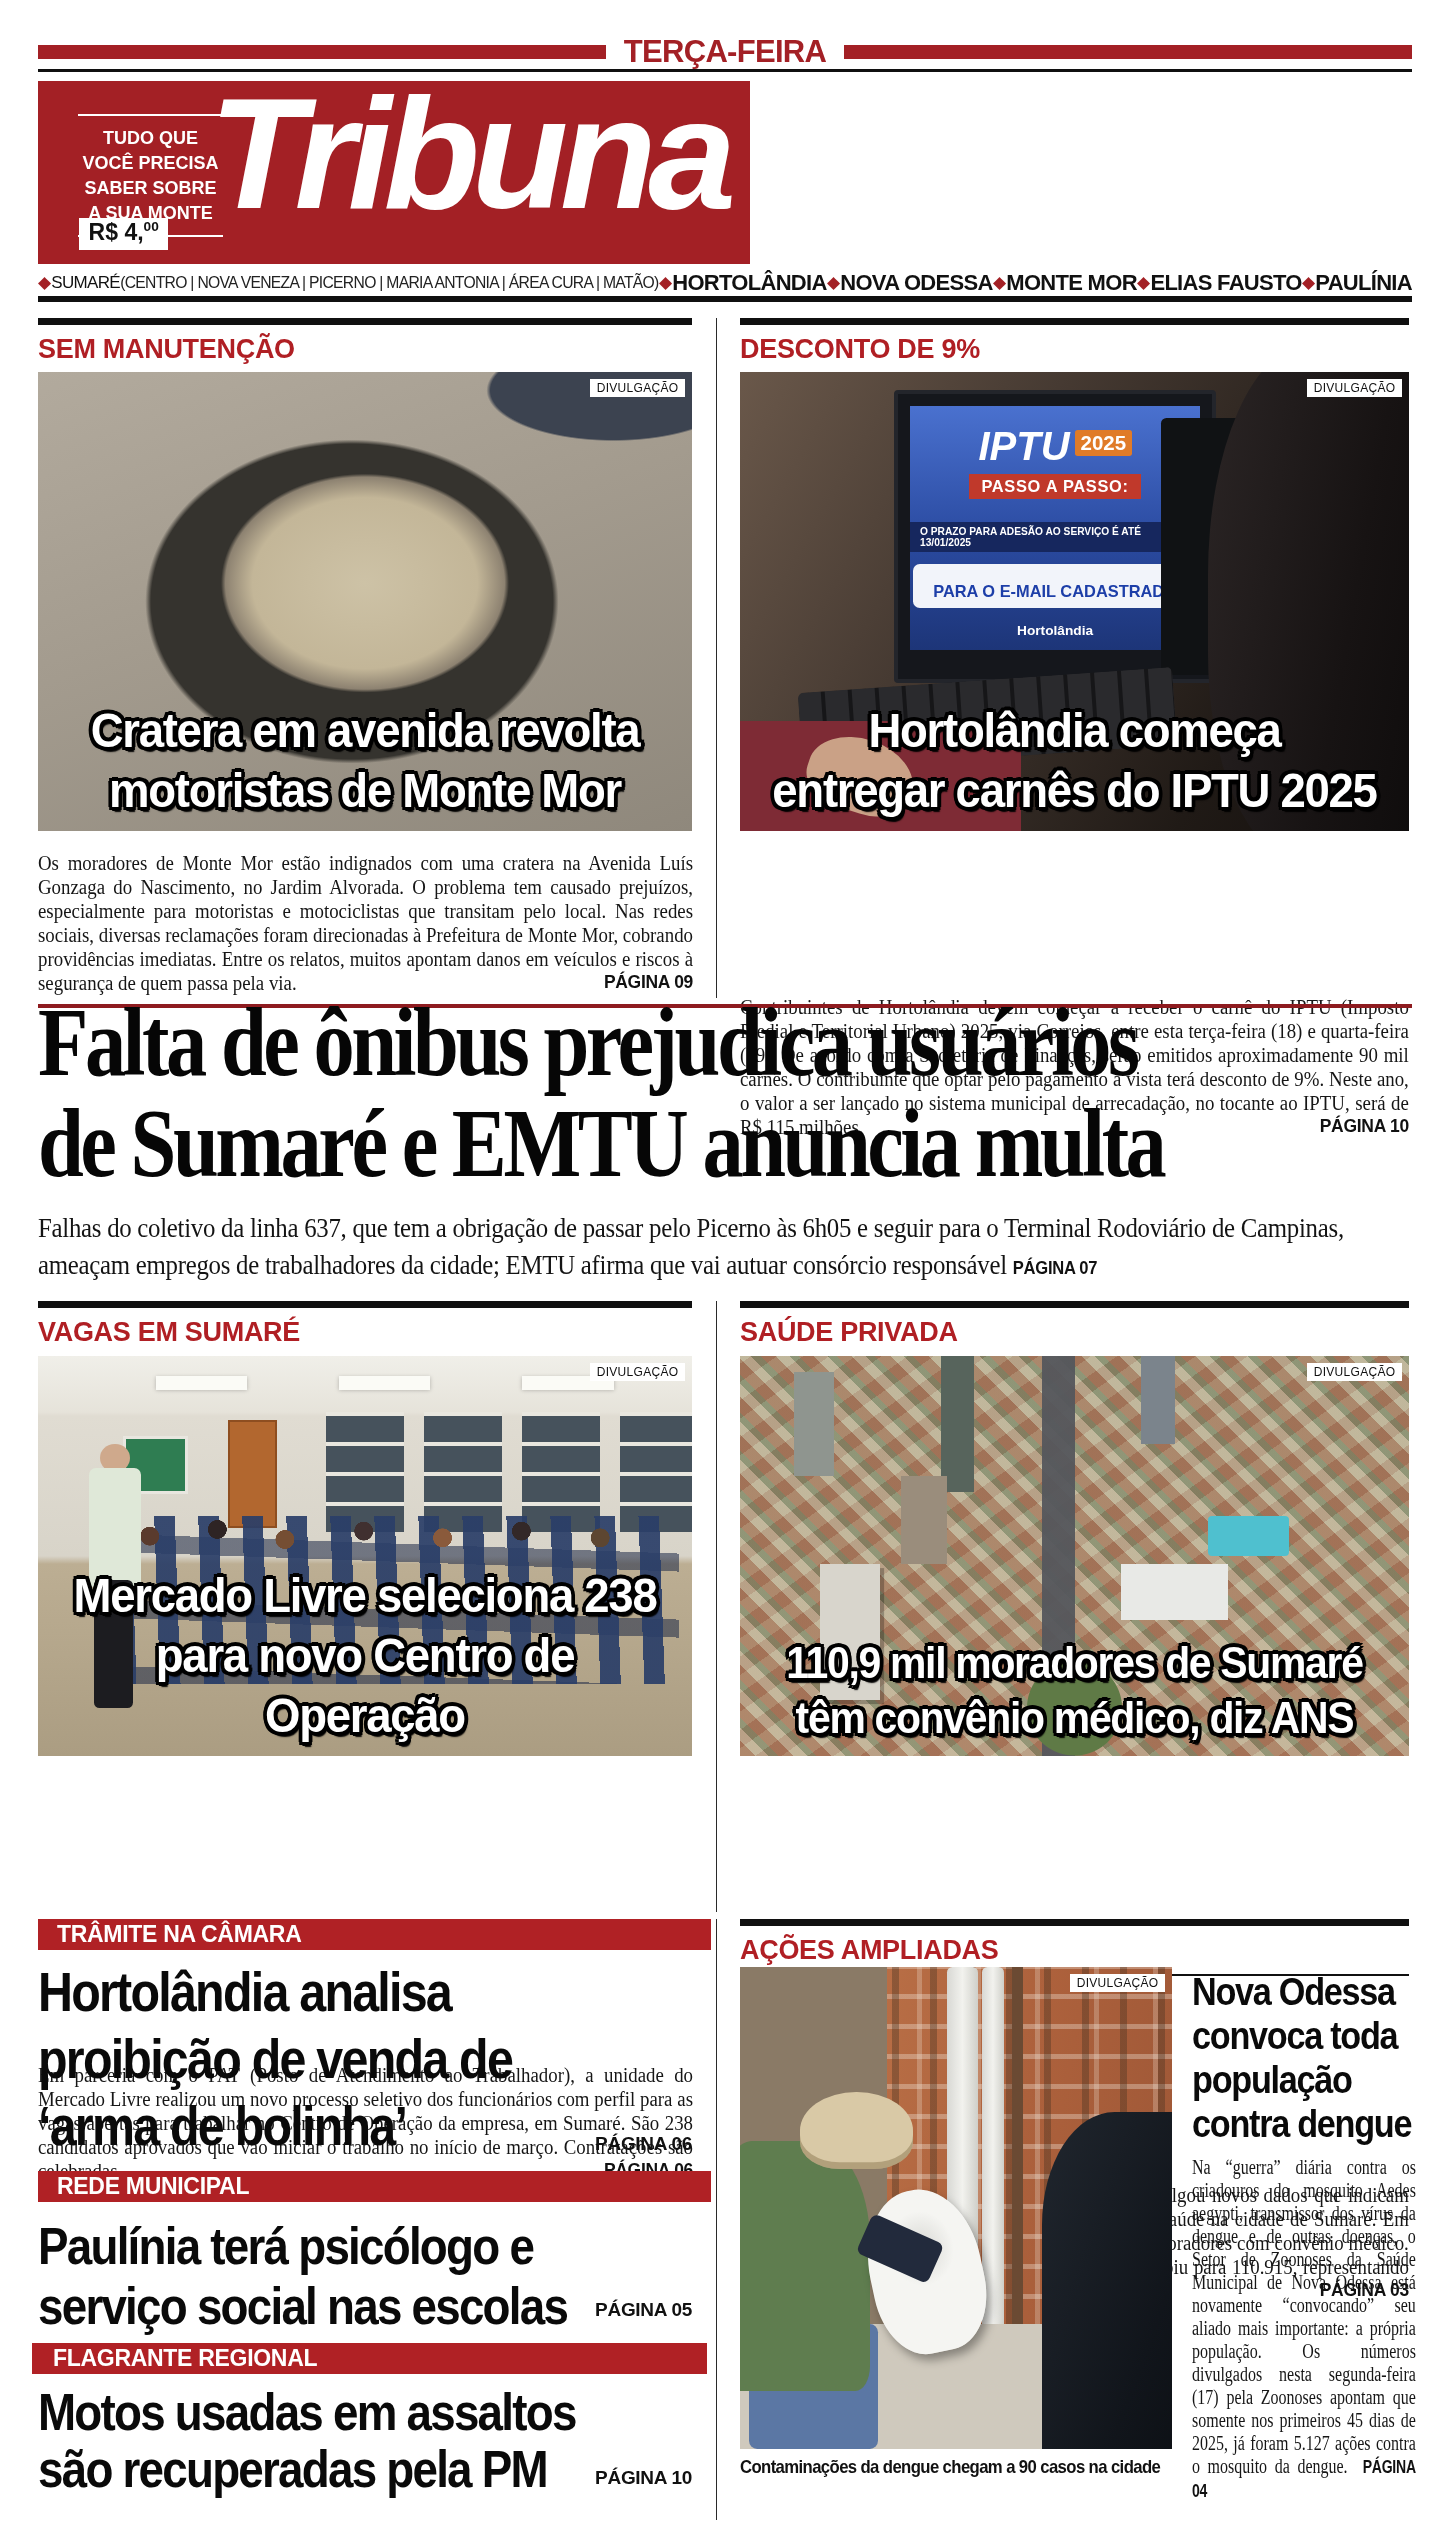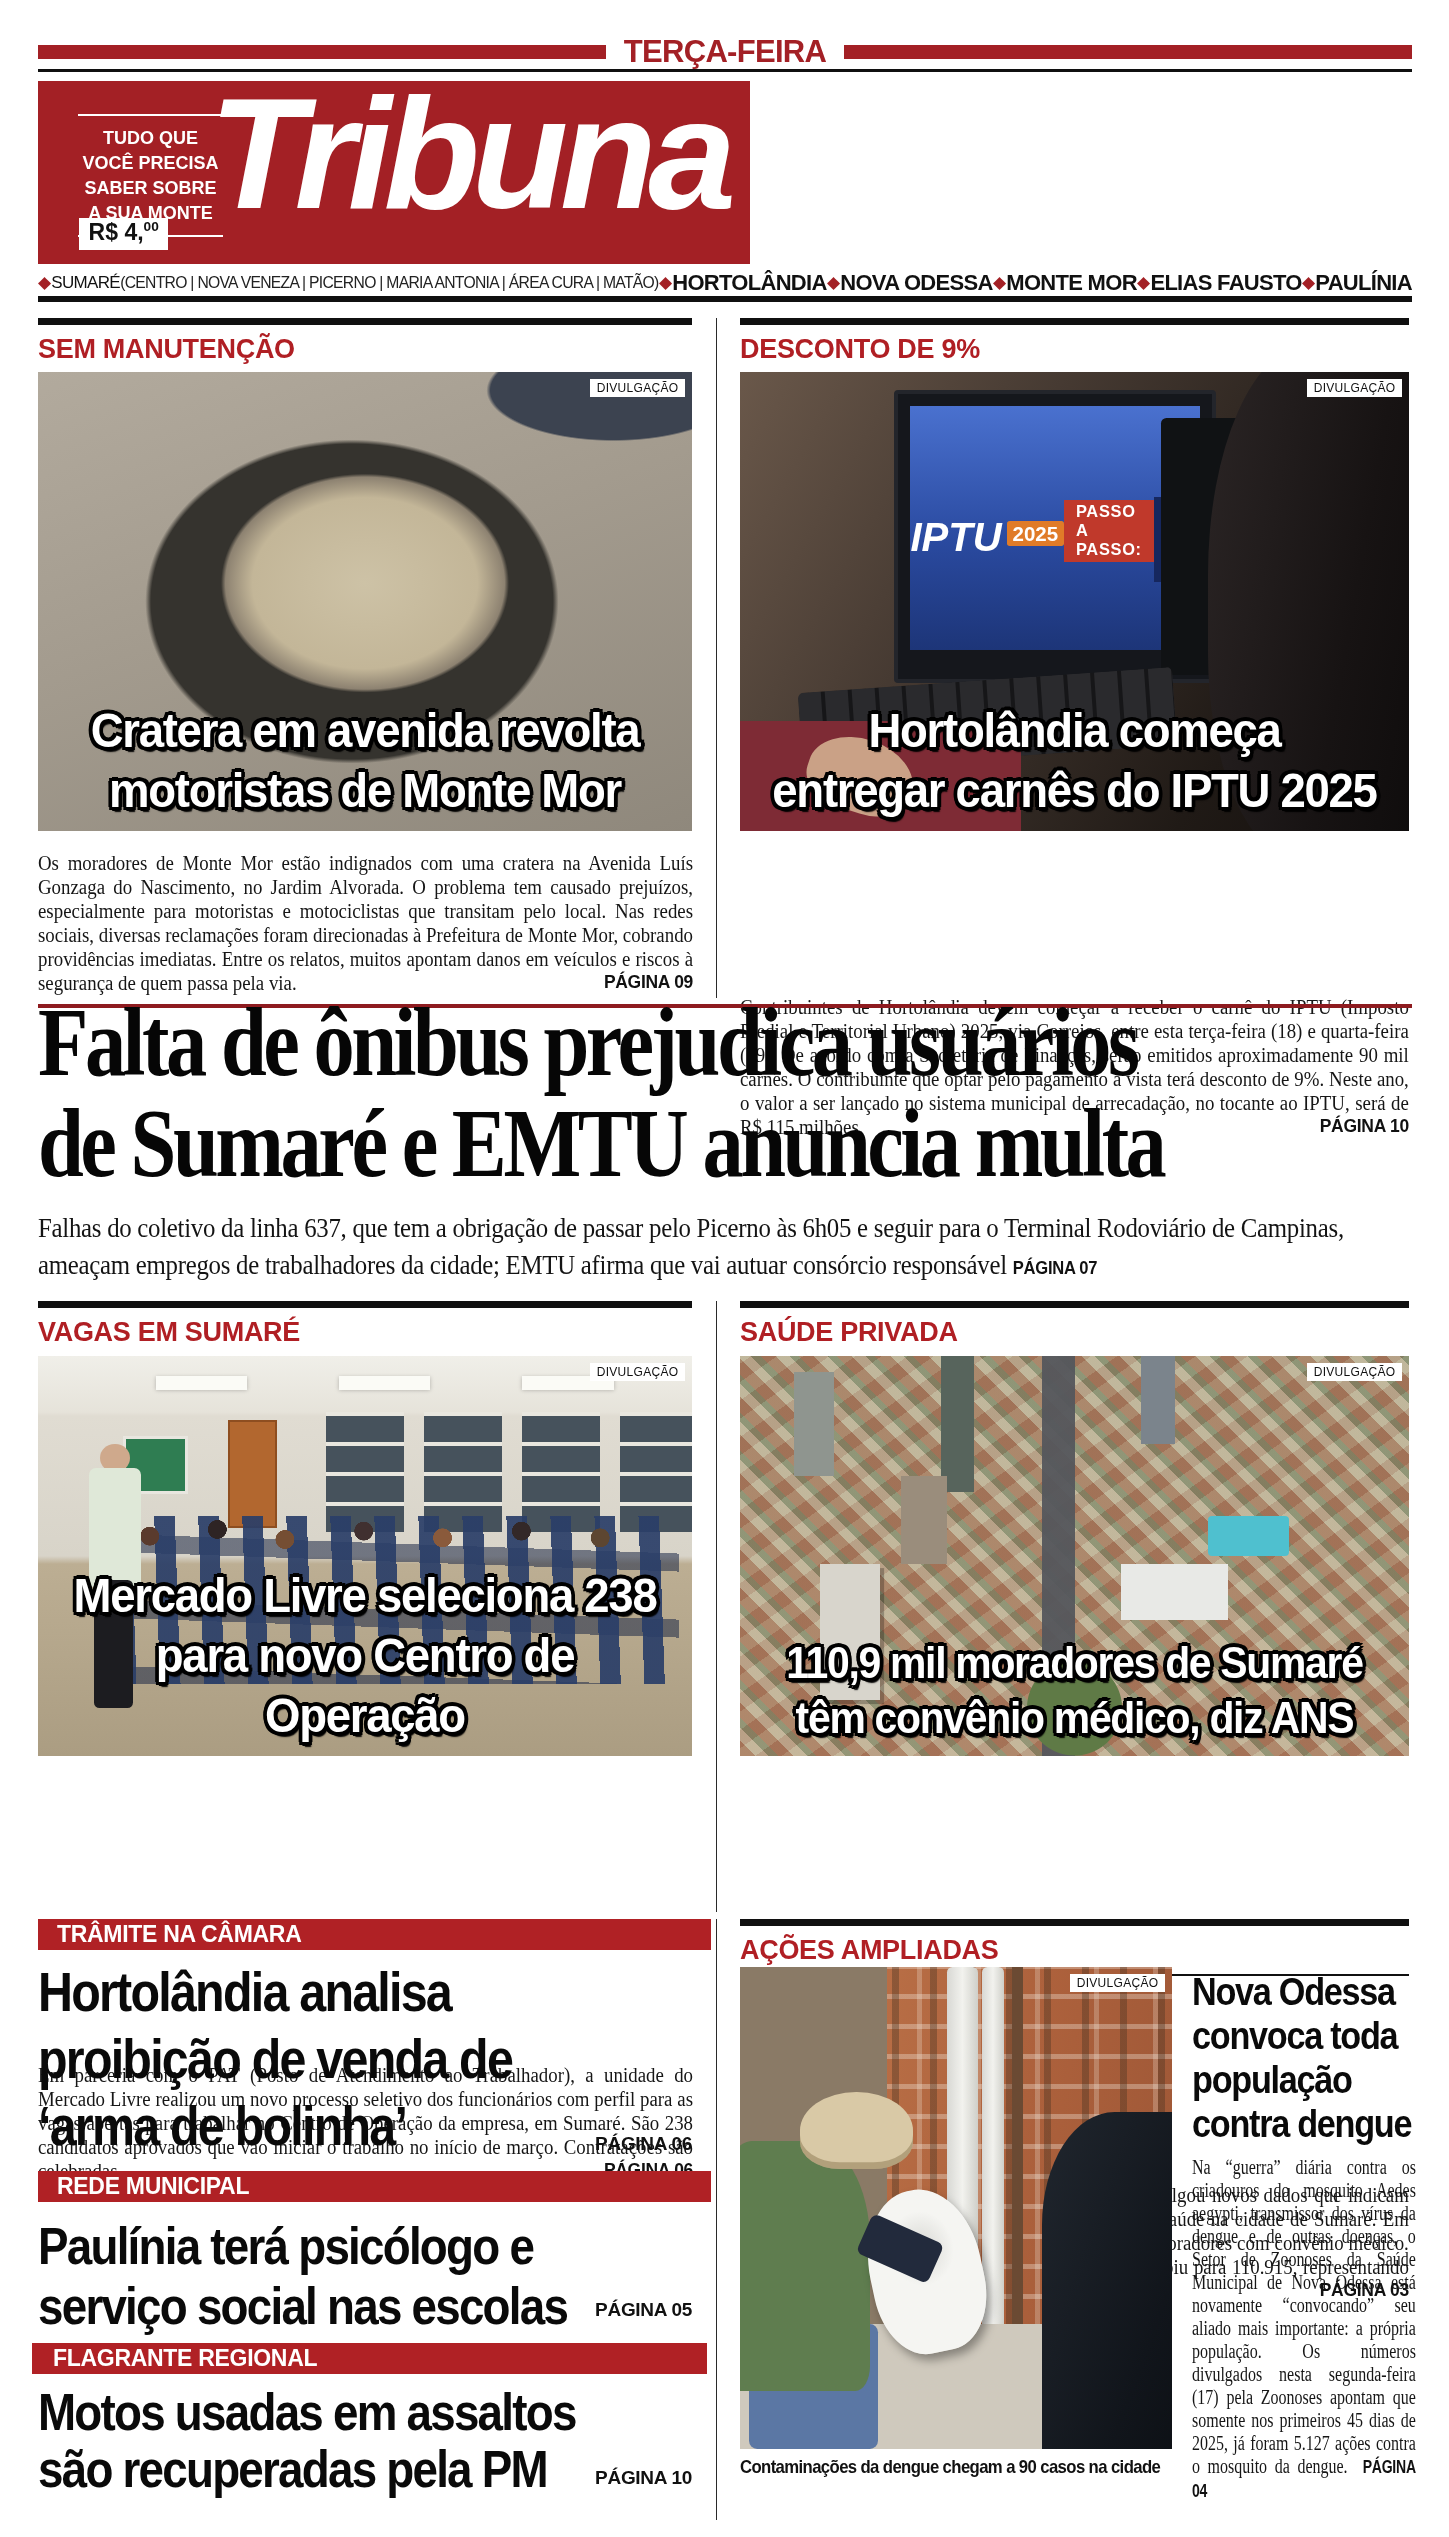--- a/index.html
+++ b/index.html
@@ -68,21 +68,21 @@
   .ph-crater{background:
      radial-gradient(ellipse 205px 82px at 88% 4%, #3c4350 0%, #3c4350 60%, transparent 62%),
      radial-gradient(ellipse 225px 171px at 50% 46%, #cdc2a6 0%, #c3b698 50%, #8d8271 62%, transparent 64%),
      radial-gradient(ellipse 287px 225px at 48% 50%, #35332e 0%, #35332e 70%, transparent 72%),
      linear-gradient(160deg,#b2aa9d 0%,#a39b8e 45%,#8f887c 100%);}
   .ph-iptu{background:linear-gradient(120deg,#6a584a 0%,#463a32 35%,#201a16 75%,#120e0c 100%);}
   .iptu-monitor{position:absolute;left:23%;top:4%;width:47%;height:62%;background:#15171c;
                 border:4.1px solid #23252b;border-radius:4.1px;}
   .iptu-screen{position:absolute;left:4%;top:4%;width:92%;height:86%;
                background:linear-gradient(#4a71cf 0%,#2a4aa0 55%,#1d3578 100%);
-               display:flex;align-items:center;color:#fff;}
+               display:flex;flex-direction:column;align-items:center;color:#fff;}
   .iptu-logo{margin-top:18px;font-size:40px;font-weight:900;font-style:italic;}
   .iptu-logo em{font-style:normal;background:#e07b28;color:#fff;font-size:20.5px;
                 padding:1.4px 5.5px;margin-left:5.5px;border-radius:2.7px;vertical-align:9.6px;}
   .iptu-passo{background:#c0392b;color:#fff;font-weight:900;font-size:16.4px;
               padding:2.7px 12.3px;margin-top:5.5px;letter-spacing:0.7px;}
   .iptu-prazo{background:#16275e;color:#fff;font-size:10.2px;font-weight:bold;
               padding:4.1px 9.6px;margin-top:23px;}
   .iptu-mailbox{background:#f2f4fa;color:#1d3ea8;font-weight:900;font-size:16.4px;
                 padding:18px 20.5px 6.8px;margin-top:12.3px;border-radius:6.8px;}
   .iptu-brand{margin-top:15px;font-size:13.7px;font-weight:bold;}

